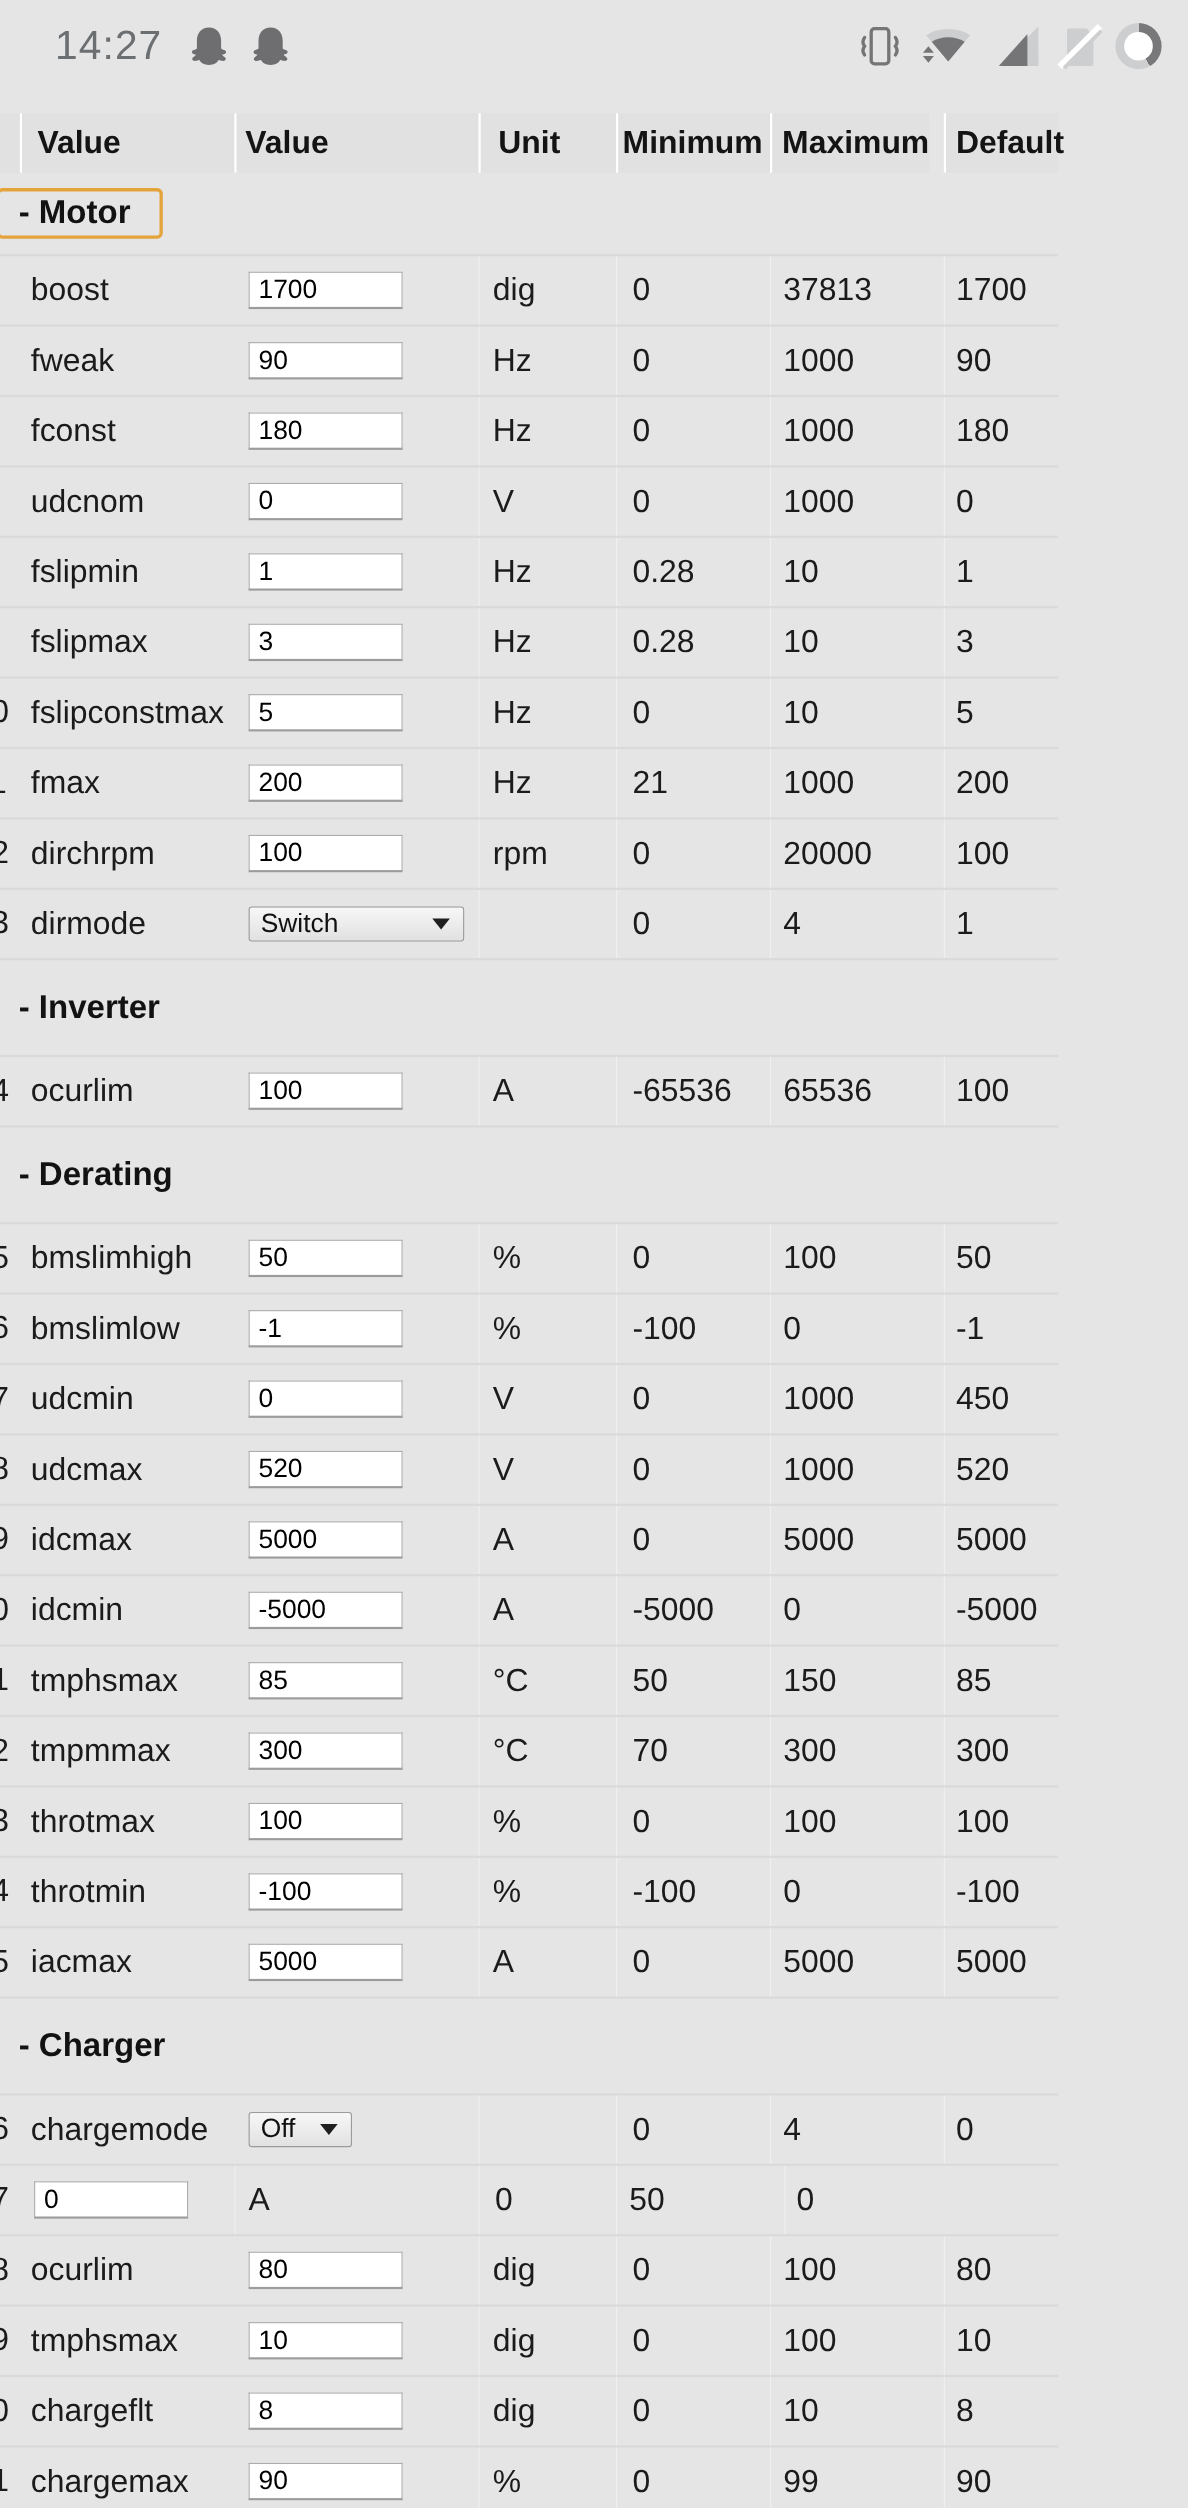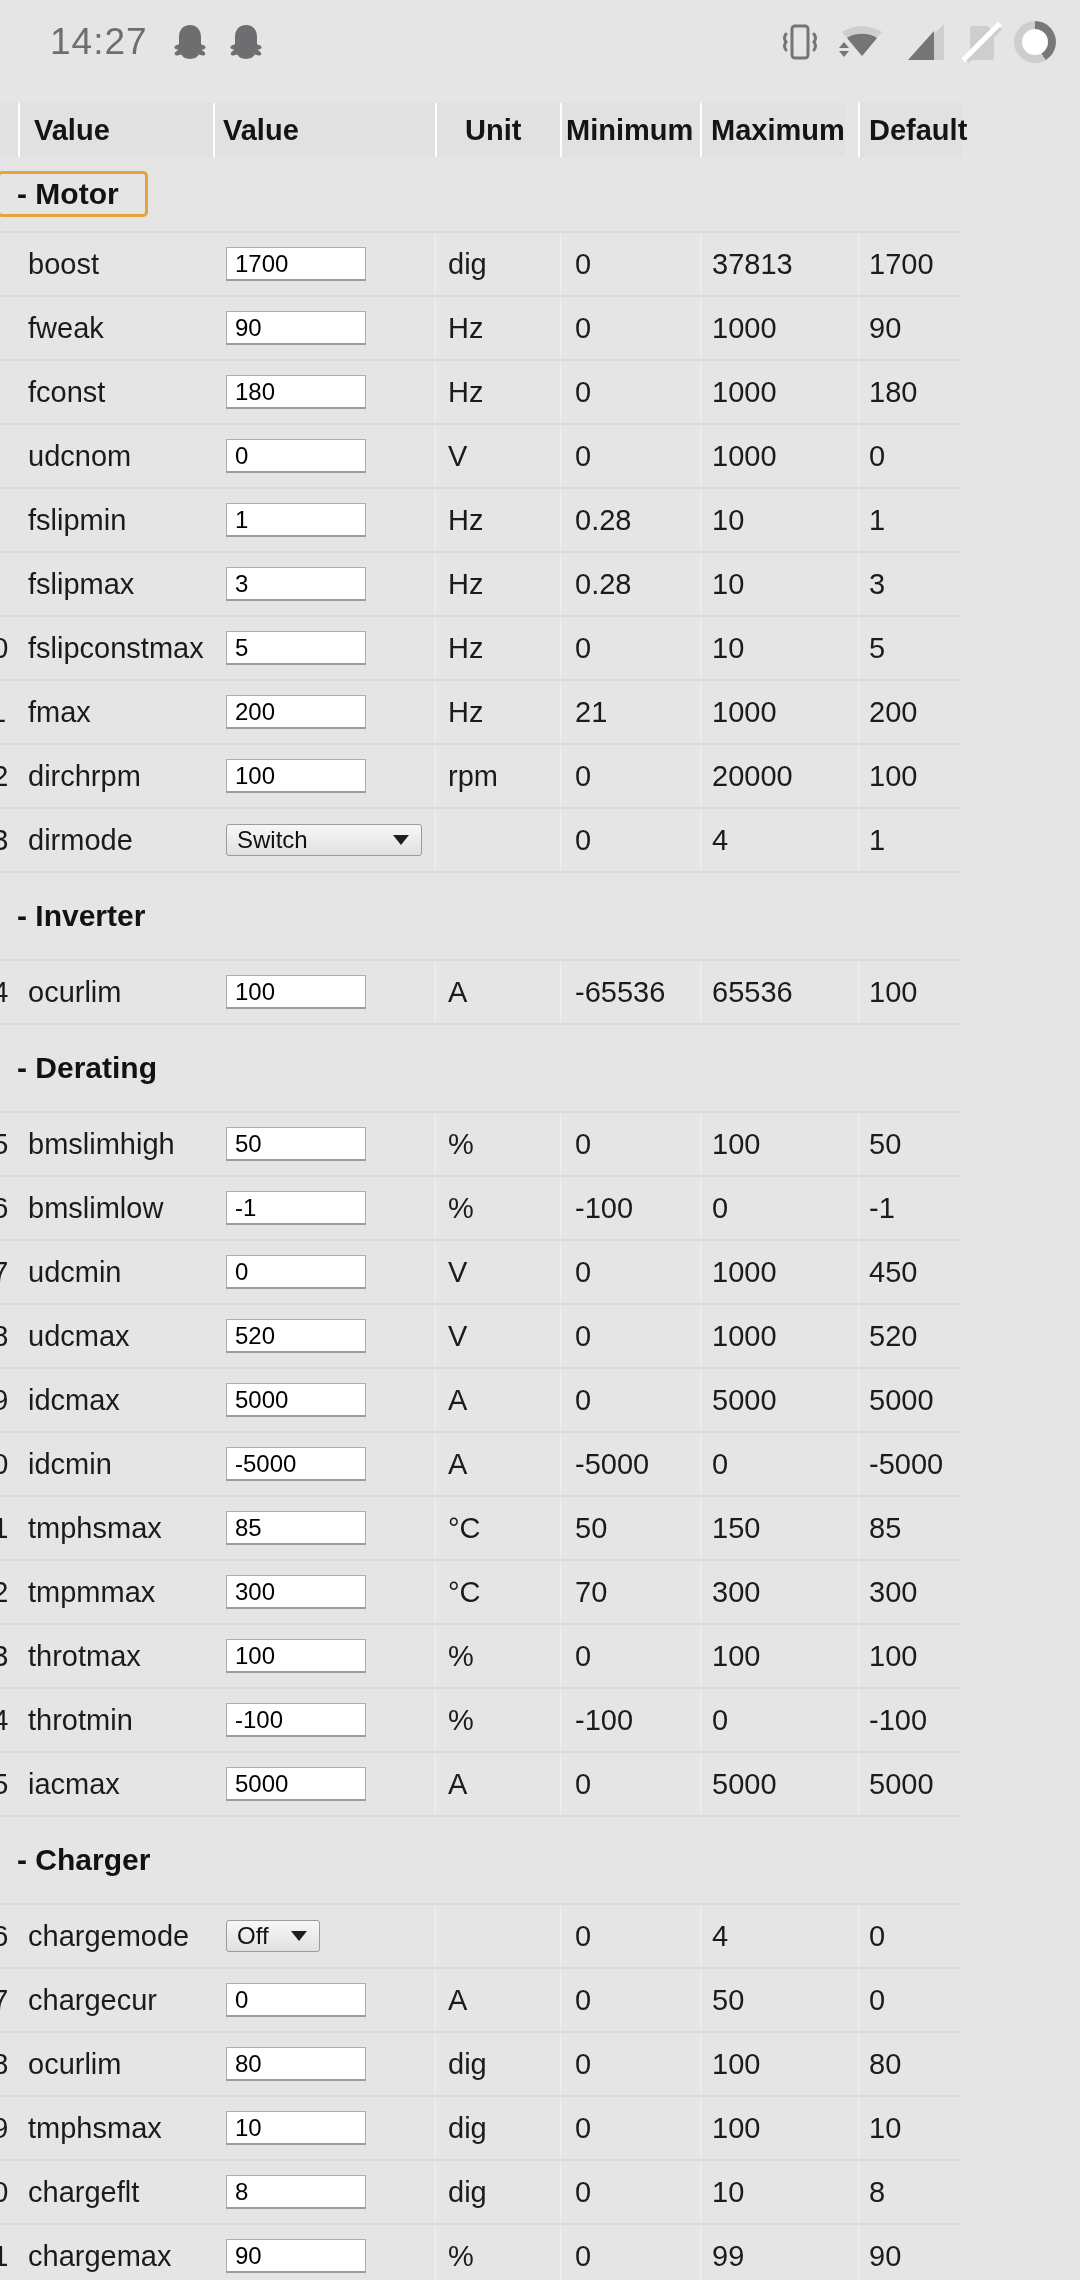--- a/index.html
+++ b/index.html
@@ -19,21 +19,21 @@
   .batt-ring::after{content:"";position:absolute;left:8px;top:8px;width:26px;height:26px;border-radius:50%;background:#fff;}
   
   .ptable{position:absolute;top:103px;left:0;width:962px;}
   .grid{display:grid;grid-template-columns:18px 195px 222px 125px 140px 145px 117px;align-items:center;}
   .hdr{height:54px;}
   .hdr .cell{background:#e1e1e1;height:54px;display:flex;align-items:center;
     font-weight:bold;font-size:29px;color:#141414;box-sizing:border-box;border-left:2px solid #ffffff;}
   .hdr .cell:first-child{border-left:none;}
   .hdr .c-name{padding-left:14px;}
   .hdr .c-value{padding-left:8px;}
-  .hdr .c-unit{padding-left:28px;}
+  .hdr .c-unit{padding-left:16px;}
   .hdr .c-min{padding-left:4px;}
   .hdr .c-max{padding-left:9px;}
   .hdr .c-def{padding-left:9px;}
   .row{height:64px;border-bottom:2px solid #dadada;font-size:29px;color:#1b1b1b;box-sizing:border-box;}
   .row .cell{height:100%;display:flex;align-items:center;box-sizing:border-box;}
   .row .c-unit,.row .c-min,.row .c-max,.row .c-def{border-left:1px solid #f0f0f0;}
   .c-idx{position:relative;overflow:hidden;}
   .c-idx span{position:absolute;left:-24px;top:50%;transform:translateY(-50%);font-size:29px;color:#1b1b1b;white-space:pre;}
   .c-name{padding-left:10px;}
   .c-unit{padding-left:12px;}
@@ -426,21 +426,20 @@
           </div>
           <div class="cell c-unit"></div>
           <div class="cell c-min">0</div>
           <div class="cell c-max">4</div>
           <div class="cell c-def">0</div>
         </div>
         <div class="grid row">
           <div class="cell c-idx">
             <span>27</span>
           </div>
-          <div class="cell c-name">chargecur</div>
           <div class="cell c-value">
             <input class="pinput" type="text" value="0" style="">
           </div>
           <div class="cell c-unit">A</div>
           <div class="cell c-min">0</div>
           <div class="cell c-max">50</div>
           <div class="cell c-def">0</div>
         </div>
         <div class="grid row">
           <div class="cell c-idx">

